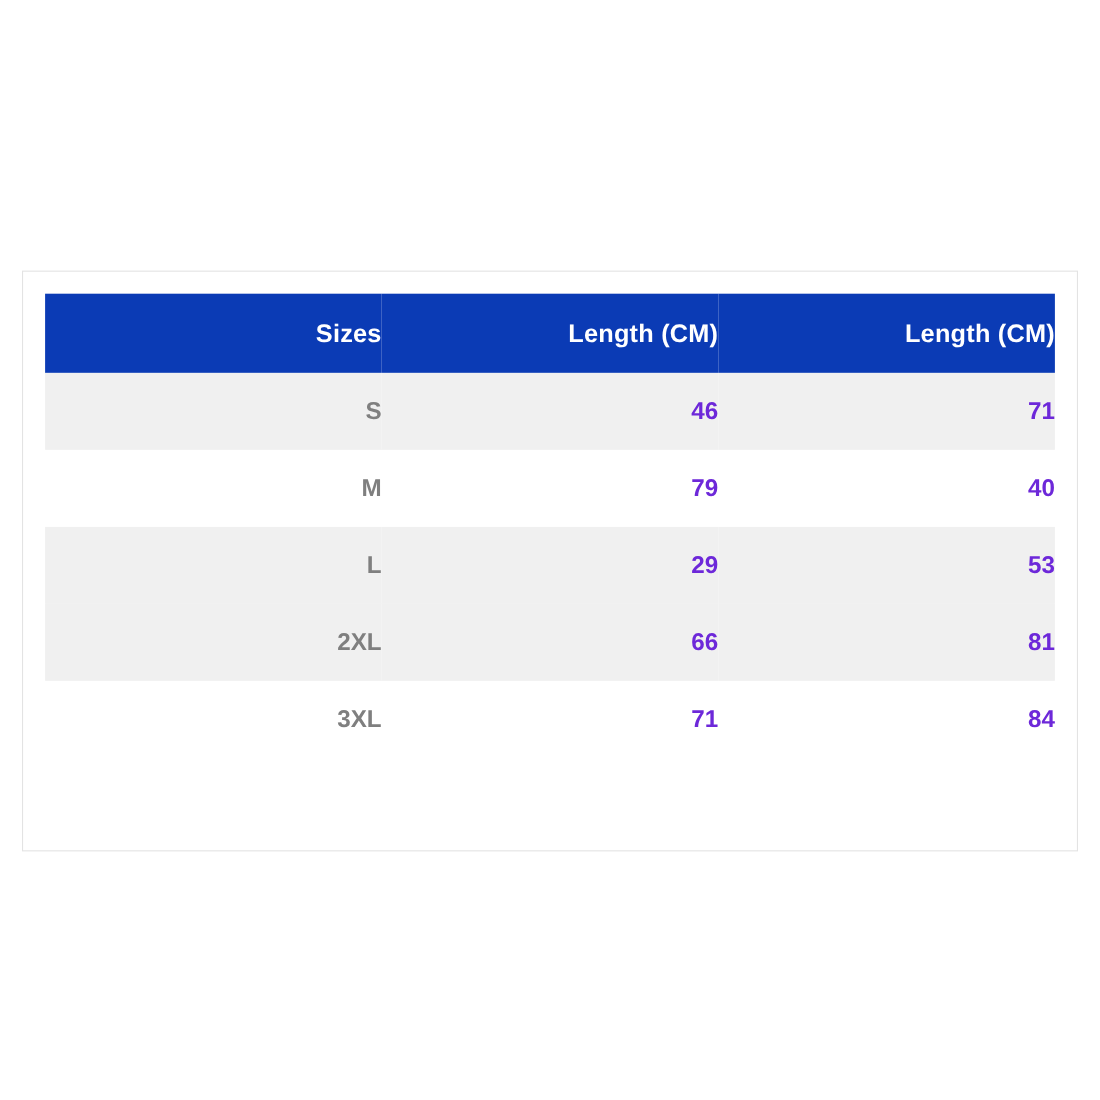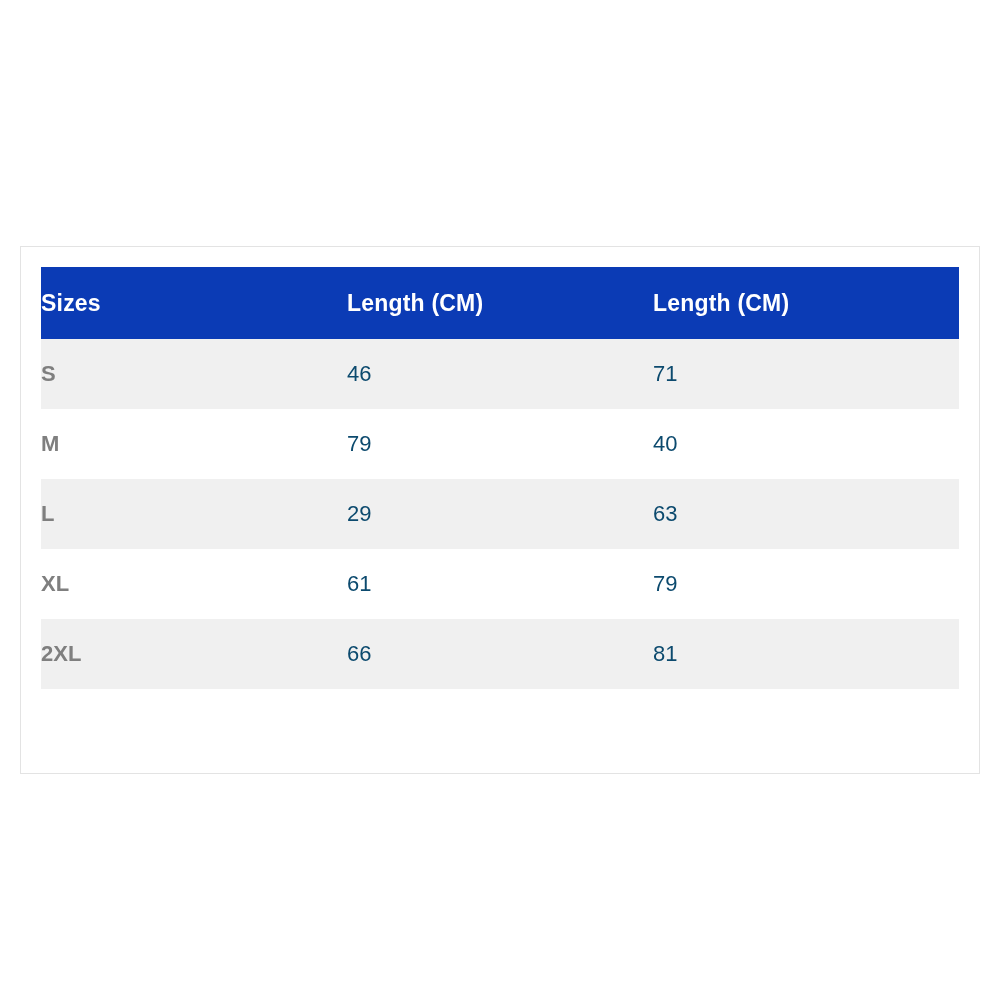--- a/index.html
+++ b/index.html
@@ -33,21 +33,21 @@
     position: absolute;
     left: 20px;
     top: 20px;
     width: 918px;
     border-collapse: collapse;
     table-layout: fixed;
   }
 
   .size-table th,
   .size-table td {
-    text-align: left;
+    text-align: right;
     padding: 0;
     border: none;
     margin-top: 20px;
   }
 
   thead tr {
     background: #0b3bb5;
     height: 72px;
   }
 
@@ -68,22 +68,23 @@
     background: #f0f0f0;
   }
 
   tbody tr.even {
     background: #ffffff;
   }
 
   tbody td {
     height: 70px;
     vertical-align: middle;
-    color: #0c4a6e;
+    color: #6d28d9;
     font-size: 22px;
+    font-weight: bold;
   }
 
   tbody td.size-cell {
     font-weight: bold;
     color: #7f7f7f;
   }
 
   .col-size   { width: 33.33%; }
   .col-width  { width: 33.33%; }
   .col-length { width: 33.34%; }
@@ -113,28 +114,28 @@
           <td>71</td>
         </tr>
         <tr class="even">
           <td class="size-cell">M</td>
           <td>79</td>
           <td>40</td>
         </tr>
         <tr class="odd">
           <td class="size-cell">L</td>
           <td>29</td>
-          <td>63</td>
-        </tr>
-        <tr class="even">
-          <td class="size-cell">XL</td>
-          <td>61</td>
-          <td>79</td>
+          <td>53</td>
         </tr>
         <tr class="odd">
           <td class="size-cell">2XL</td>
           <td>66</td>
           <td>81</td>
+        </tr>
+        <tr class="even">
+          <td class="size-cell">3XL</td>
+          <td>71</td>
+          <td>84</td>
         </tr>
       </tbody>
     </table>
   </div>
 </div>
 
 </body></html>

